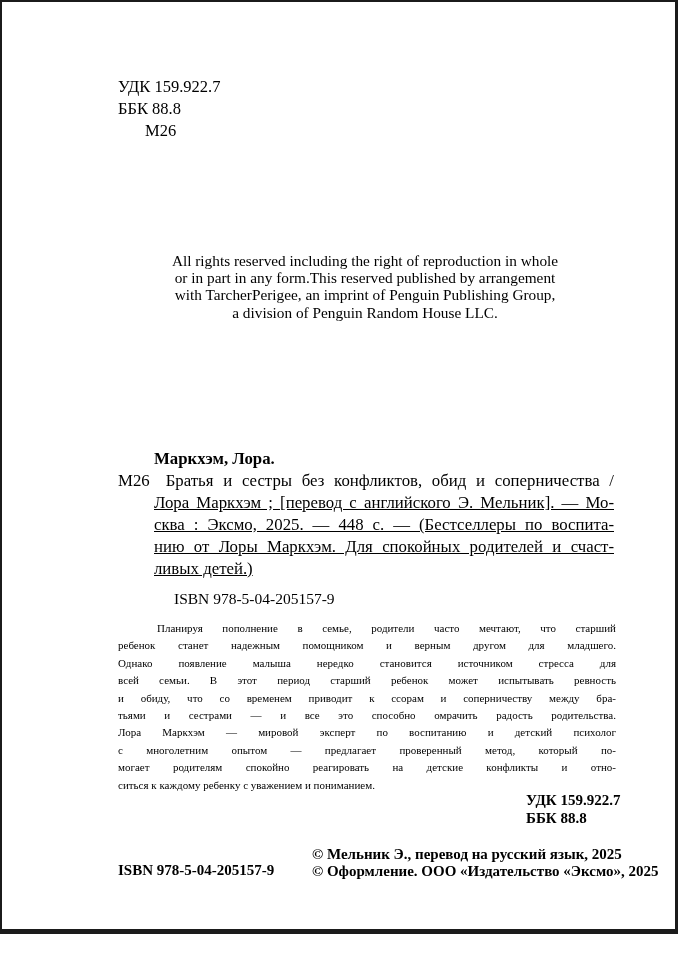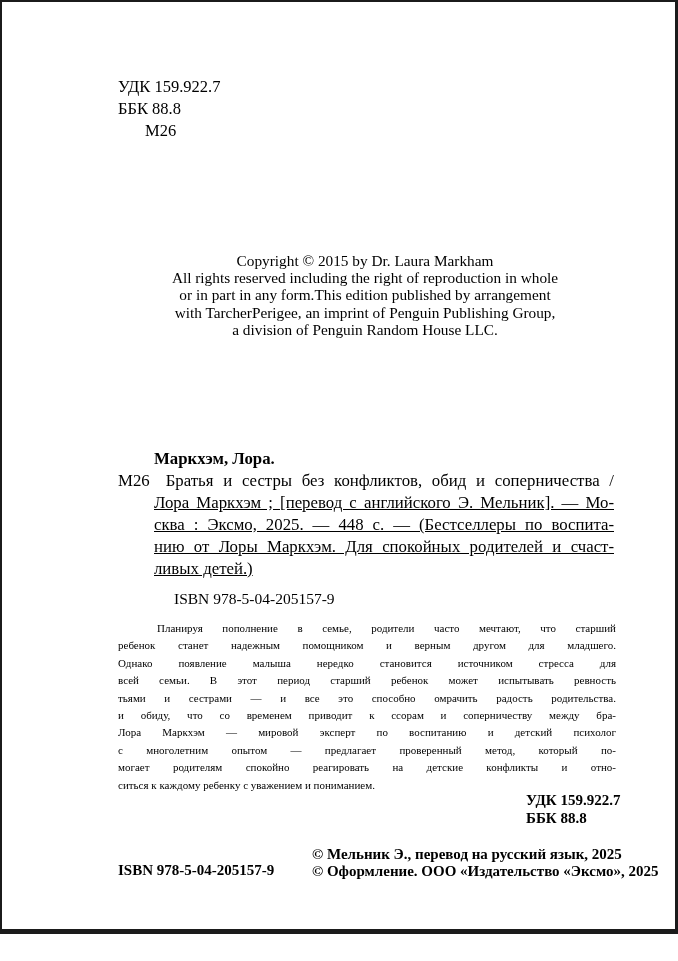--- a/index.html
+++ b/index.html
@@ -91,45 +91,44 @@
 <div class="page">
 
   <div class="abs top-codes">
     <div>УДК 159.922.7</div>
     <div>ББК 88.8</div>
     <div class="code-m">М26</div>
   </div>
 
 
   <div class="abs copyright-block">
-    <div>Copyright © 2015 by Dr. Laura Markham</div>
     <div>All rights reserved including the right of reproduction in whole</div>
-    <div>or in part in any form.This edition published by arrangement</div>
+    <div>or in part in any form.This reserved published by arrangement</div>
     <div>with TarcherPerigee, an imprint of Penguin Publishing Group,</div>
     <div>a division of Penguin Random House LLC.</div>
   </div>
 
   <div class="abs biblio">
     <div class="biblio-heading">Маркхэм, Лора.</div>
     <div class="jline"><span class="bib-index">М26</span><span>Братья и сестры без конфликтов, обид и соперничества /</span></div>
     <div class="jline bib-cont">Лора Маркхэм ; [перевод с английского Э. Мельник]. — Мо-</div>
     <div class="jline bib-cont">сква : Эксмо, 2025. — 448 с. — (Бестселлеры по воспита-</div>
     <div class="jline bib-cont">нию от Лоры Маркхэм. Для спокойных родителей и счаст-</div>
     <div class="jline last bib-cont">ливых детей.)</div>
   </div>
 
   <div class="abs isbn-mid">ISBN 978-5-04-205157-9</div>
 
   <div class="abs annotation">
     <div class="jline first">Планируя пополнение в семье, родители часто мечтают, что старший</div>
     <div class="jline">ребенок станет надежным помощником и верным другом для младшего.</div>
     <div class="jline">Однако появление малыша нередко становится источником стресса для</div>
     <div class="jline">всей семьи. В этот период старший ребенок может испытывать ревность</div>
+    <div class="jline">и обиду, что со временем приводит к ссорам и соперничеству между бра-</div>
     <div class="jline">тьями и сестрами — и все это способно омрачить радость родительства.</div>
-    <div class="jline">и обиду, что со временем приводит к ссорам и соперничеству между бра-</div>
     <div class="jline">Лора Маркхэм — мировой эксперт по воспитанию и детский психолог</div>
     <div class="jline">с многолетним опытом — предлагает проверенный метод, который по-</div>
     <div class="jline">могает родителям спокойно реагировать на детские конфликты и отно-</div>
     <div class="jline last">ситься к каждому ребенку с уважением и пониманием.</div>
   </div>
 
   <div class="abs bottom-codes">
     <div>УДК 159.922.7</div>
     <div>ББК 88.8</div>
   </div>

